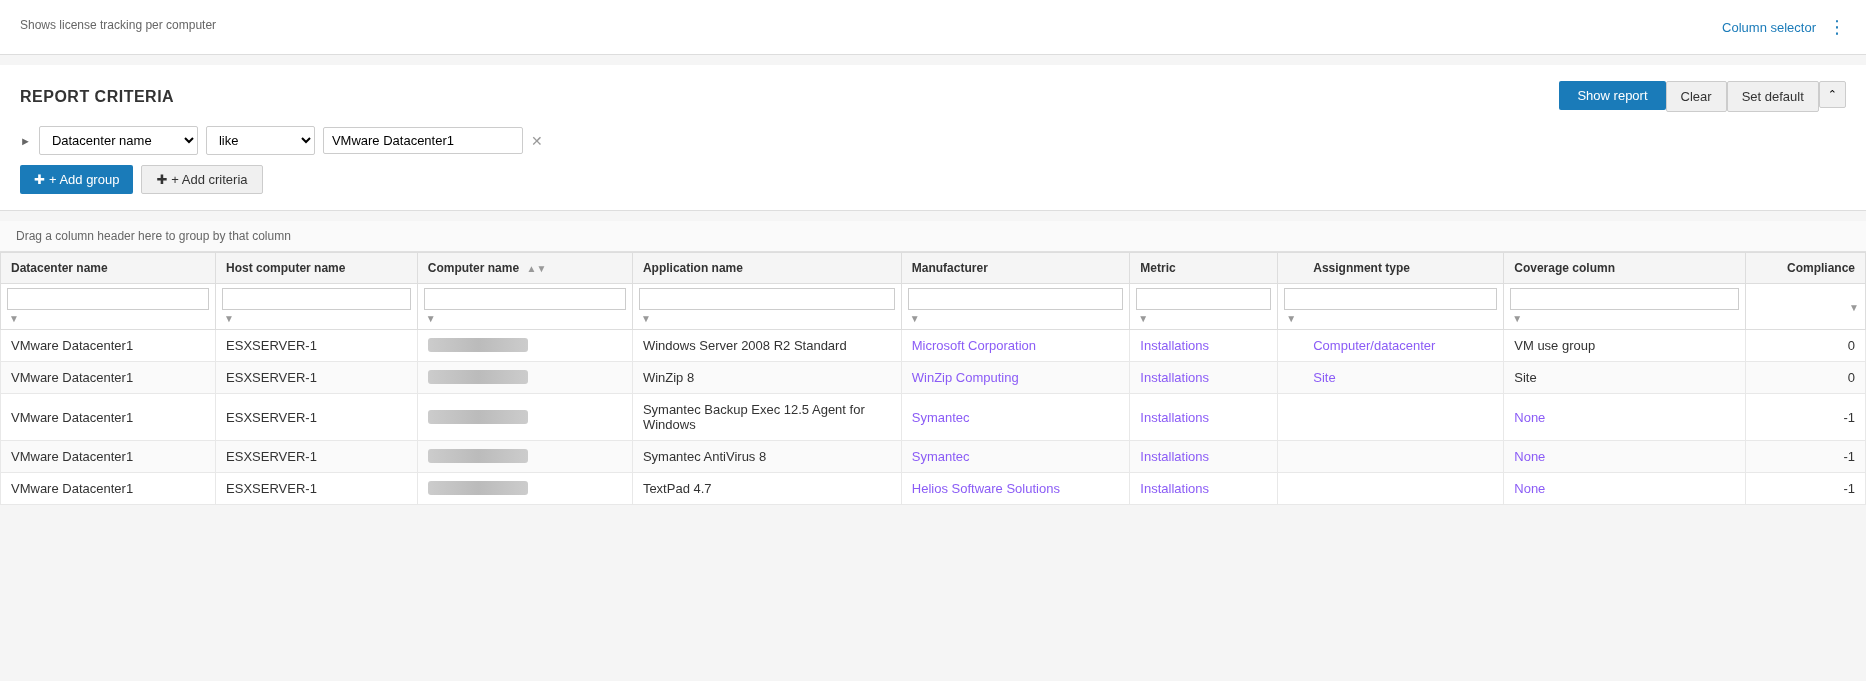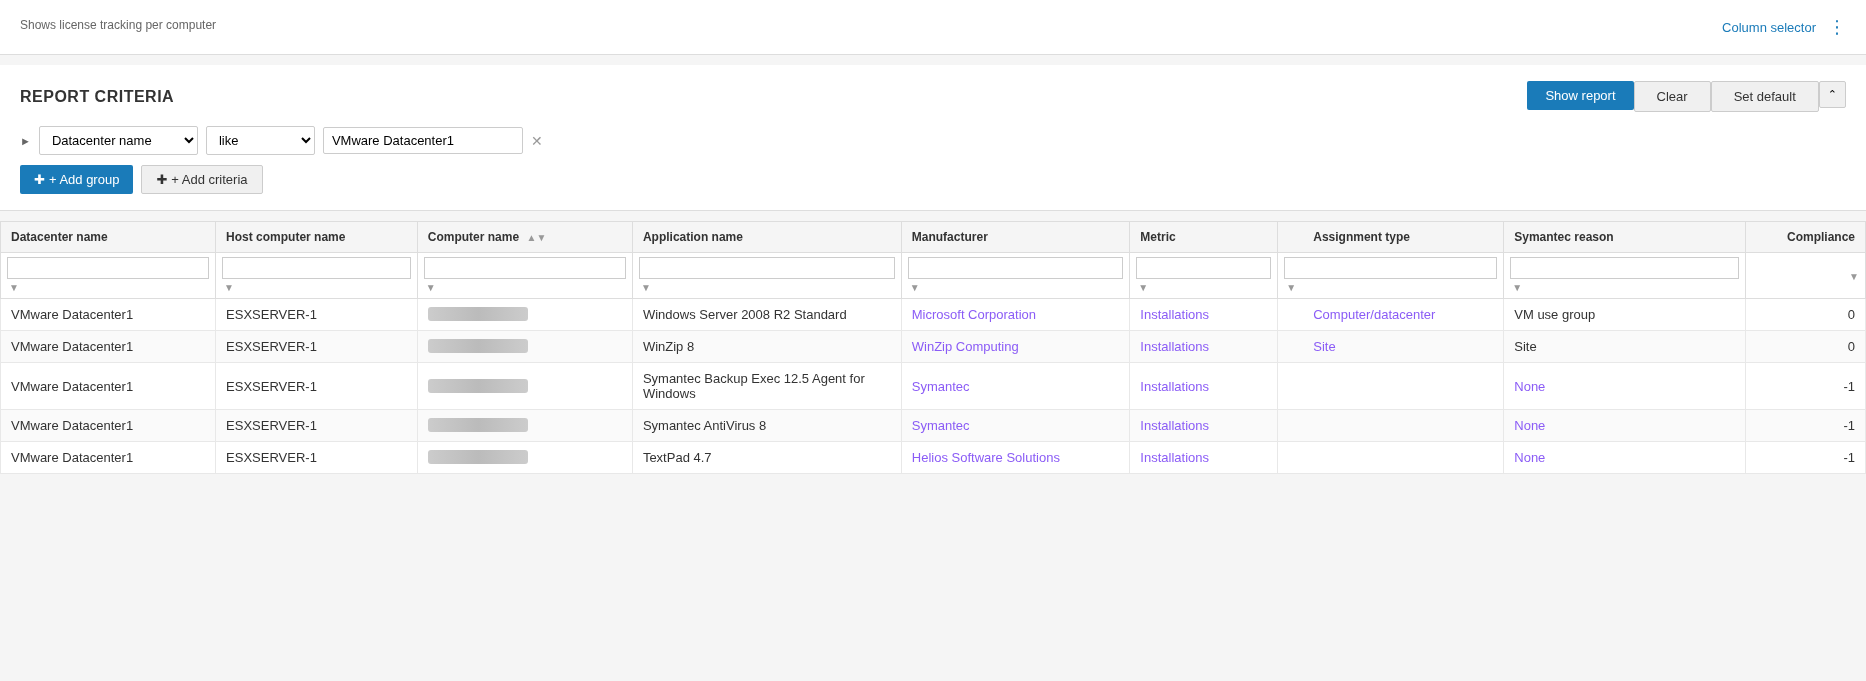--- a/index.html
+++ b/index.html
@@ -11,21 +11,21 @@
     .header-title p { font-size: 12px; color: #666; margin-top: 2px; }
     .header-actions { display: flex; align-items: center; gap: 12px; }
     .column-selector-link { color: #1a7bb9; font-size: 13px; cursor: pointer; text-decoration: none; }
     .dots-icon { font-size: 18px; color: #1a7bb9; cursor: pointer; }
 
     .report-criteria-section { background: #fff; margin: 10px 0 0 0; padding: 16px 20px; border-bottom: 1px solid #ddd; }
     .report-criteria-header { display: flex; justify-content: space-between; align-items: center; margin-bottom: 14px; }
     .report-criteria-title { font-size: 16px; font-weight: bold; color: #333; letter-spacing: 0.5px; text-transform: uppercase; }
     .report-criteria-buttons { display: flex; align-items: flex-start; }
     .btn-show-report { background: #1a7bb9; color: #fff; border: none; padding: 7px 18px; cursor: pointer; font-size: 13px; border-radius: 2px; }
-    .btn-clear, .btn-set-default { background: #f0f0f0; color: #333; border: 1px solid #ccc; padding: 7px 22px; cursor: pointer; font-size: 13px; border-radius: 2px; }
+    .btn-clear, .btn-set-default { background: #f0f0f0; color: #333; border: 1px solid #ccc; padding: 7px 14px; cursor: pointer; font-size: 13px; border-radius: 2px; }
     .btn-collapse { background: #f0f0f0; border: 1px solid #ccc; padding: 6px 8px; cursor: pointer; font-size: 11px; border-radius: 2px; }
 
     .criteria-row { display: flex; align-items: center; gap: 8px; margin-bottom: 10px; }
     .criteria-arrow { color: #666; font-size: 11px; }
     .criteria-select { padding: 5px 8px; border: 1px solid #ccc; font-size: 13px; background: #fff; border-radius: 2px; }
     .criteria-input { padding: 5px 8px; border: 1px solid #ccc; font-size: 13px; background: #fff; border-radius: 2px; width: 200px; }
     .criteria-clear-icon { color: #999; cursor: pointer; font-size: 14px; }
 
     .criteria-actions { display: flex; gap: 8px; margin-top: 8px; }
     .btn-add-group { background: #1a7bb9; color: #fff; border: none; padding: 6px 14px; cursor: pointer; font-size: 13px; border-radius: 2px; display: flex; align-items: center; gap: 4px; }
@@ -110,20 +110,21 @@
       <span>+ Add group</span>
     </button>
     <button class="btn-add-criteria">
       <span>✚</span>
       <span>+ Add criteria</span>
     </button>
   </div>
 </div>
 
 <div class="table-section">
+  <div class="drag-hint">Drag a column header here to group by that column</div>
   <table>
     <thead>
       <tr>
         <th class="col-datacenter">
           <span>Datacenter name</span>
         </th>
         <th class="col-host">
           <span>Host computer name</span>
         </th>
         <th class="col-computer">
@@ -136,21 +137,21 @@
         <th class="col-manufacturer">
           <span>Manufacturer</span>
         </th>
         <th class="col-metric">
           <span>Metric</span>
         </th>
         <th class="col-assignment">
           <span>Assignment type</span>
         </th>
         <th class="col-coverage">
-          <span>Symantec reason</span>
+          <span>Coverage column</span>
         </th>
         <th class="col-compliance">
           <span>Compliance</span>
         </th>
       </tr>
       <tr class="filter-row">
         <td class="col-datacenter"><input type="text" style=""><span class="filter-icon">▼</span></td>
         <td class="col-host"><input type="text" style=""><span class="filter-icon">▼</span></td>
         <td class="col-computer"><input type="text" style=""><span class="filter-icon">▼</span></td>
         <td class="col-application"><input type="text" style=""><span class="filter-icon">▼</span></td>

